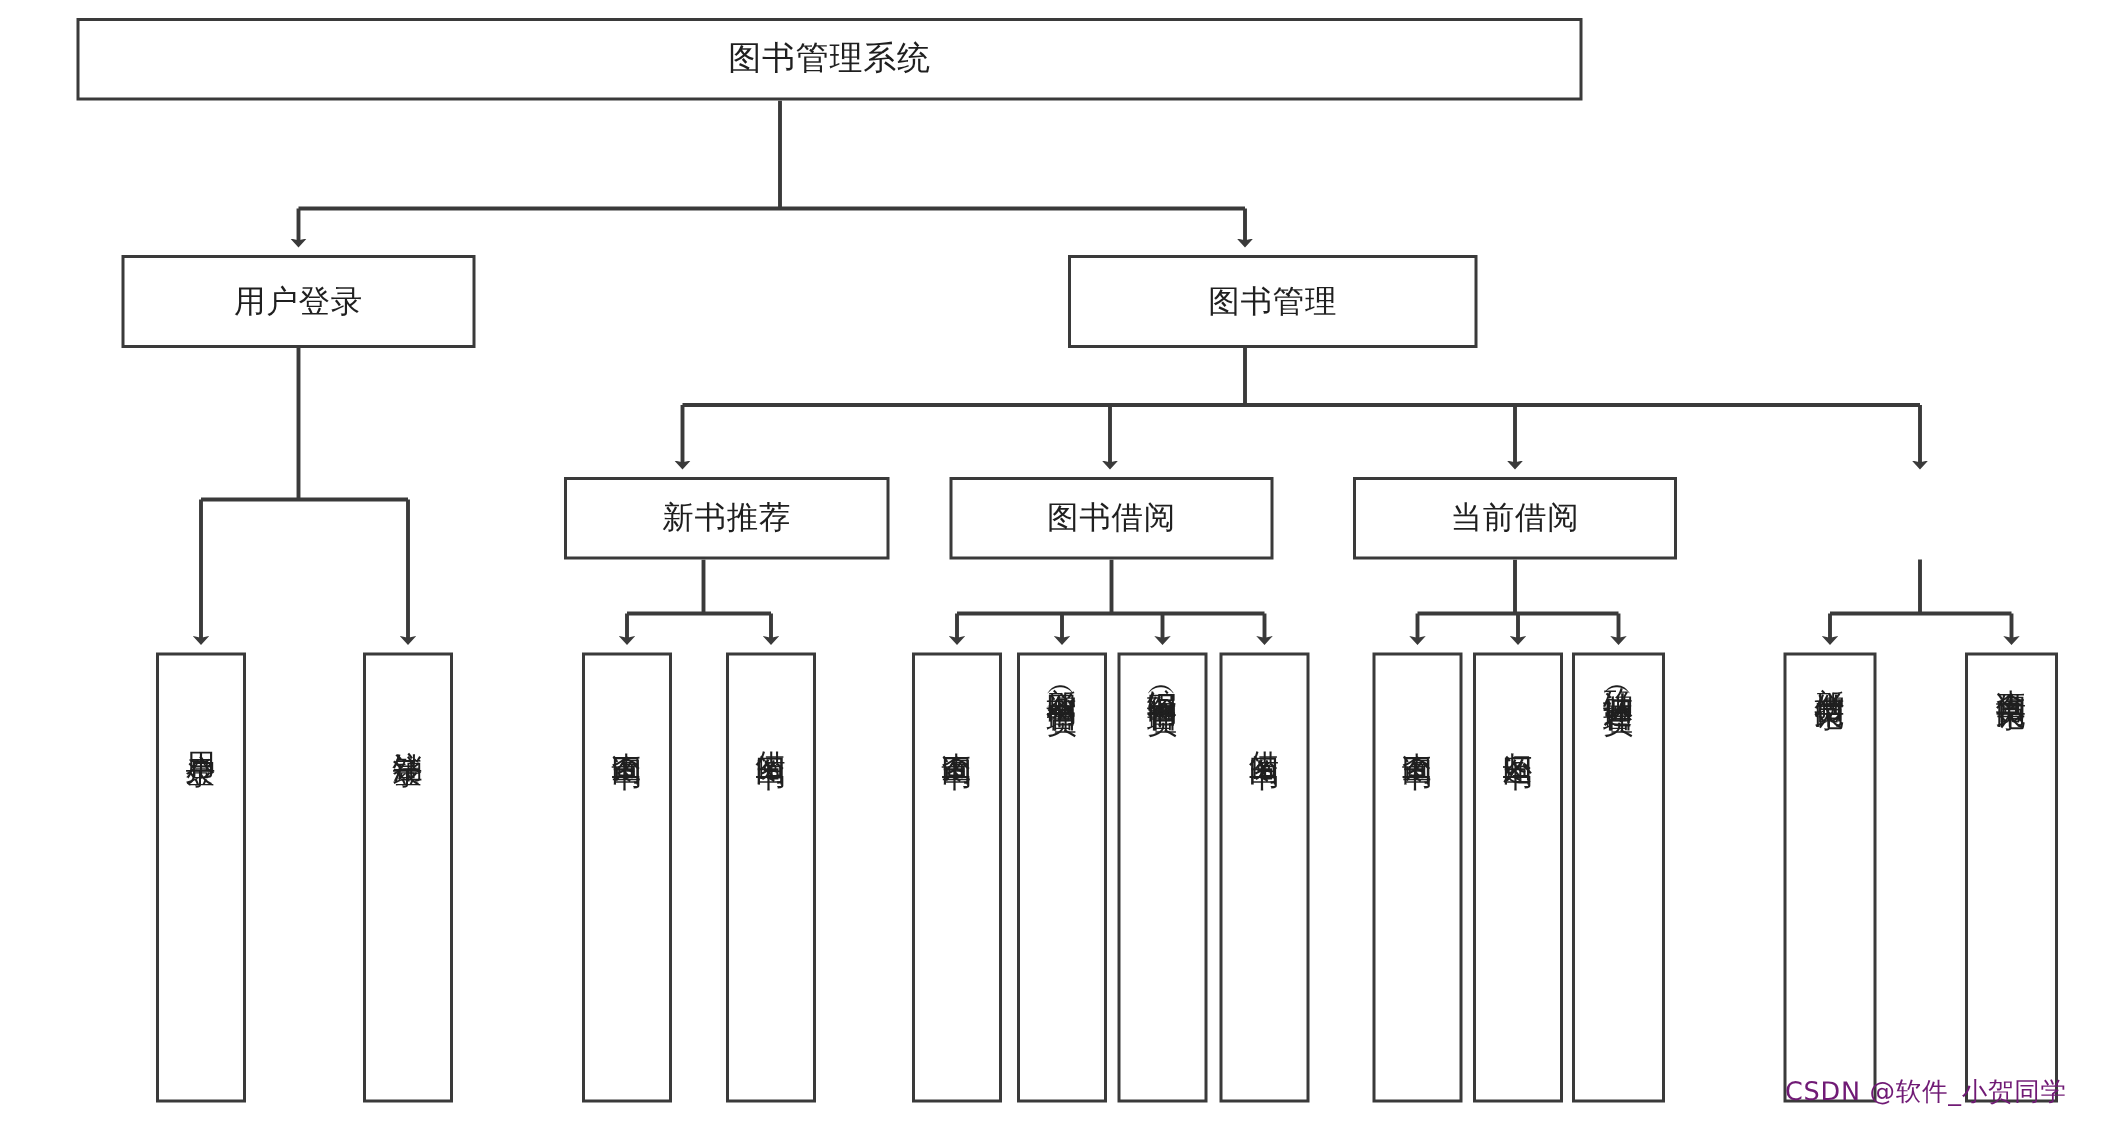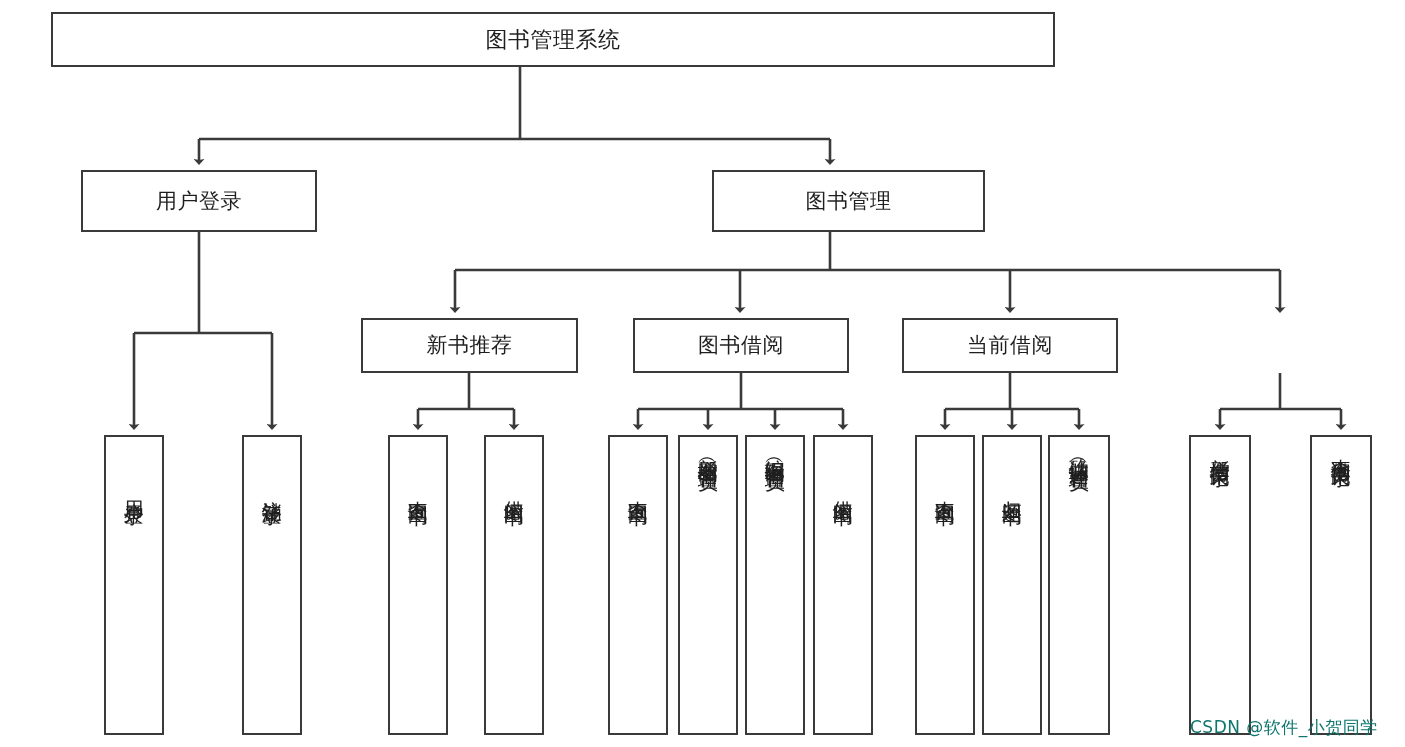--- a/index.html
+++ b/index.html
@@ -58,21 +58,21 @@
     white-space: nowrap;
     height: auto;
     max-height: 282px;
   }
   .node.leaf.center .label { margin-top: 42px; }
   .watermark {
     position: absolute;
     left: 1190px;
     top: 716px;
     font-size: 17px;
-    color: #0f766e;
+    color: #701a75;
     white-space: nowrap;
     letter-spacing: 0.5px;
   }
 </style>
 </head>
 <body>
 
 <div id="canvas">
 
   <svg class="edges" viewBox="0 0 1405 747">
@@ -129,21 +129,21 @@
     <span class="label">图书管理系统</span>
   </div>
 
   <div class="node" style="left:81px;top:170px;width:236px;height:62px;">
     <span class="label">用户登录</span>
   </div>
   <div class="node" style="left:712px;top:170px;width:273px;height:62px;">
     <span class="label">图书管理</span>
   </div>
 
-  <div class="node" style="left:361px;top:318px;width:217px;height:55px;">
+  <div class="node" style="left:376px;top:318px;width:217px;height:55px;">
     <span class="label">新书推荐</span>
   </div>
   <div class="node" style="left:902px;top:318px;width:216px;height:55px;">
     <span class="label">当前借阅</span>
   </div>
   <div class="node" style="left:633px;top:318px;width:216px;height:55px;">
     <span class="label">图书借阅</span>
   </div>
 
   <div class="node leaf center" style="left:104px;top:435px;width:60px;height:300px;">

